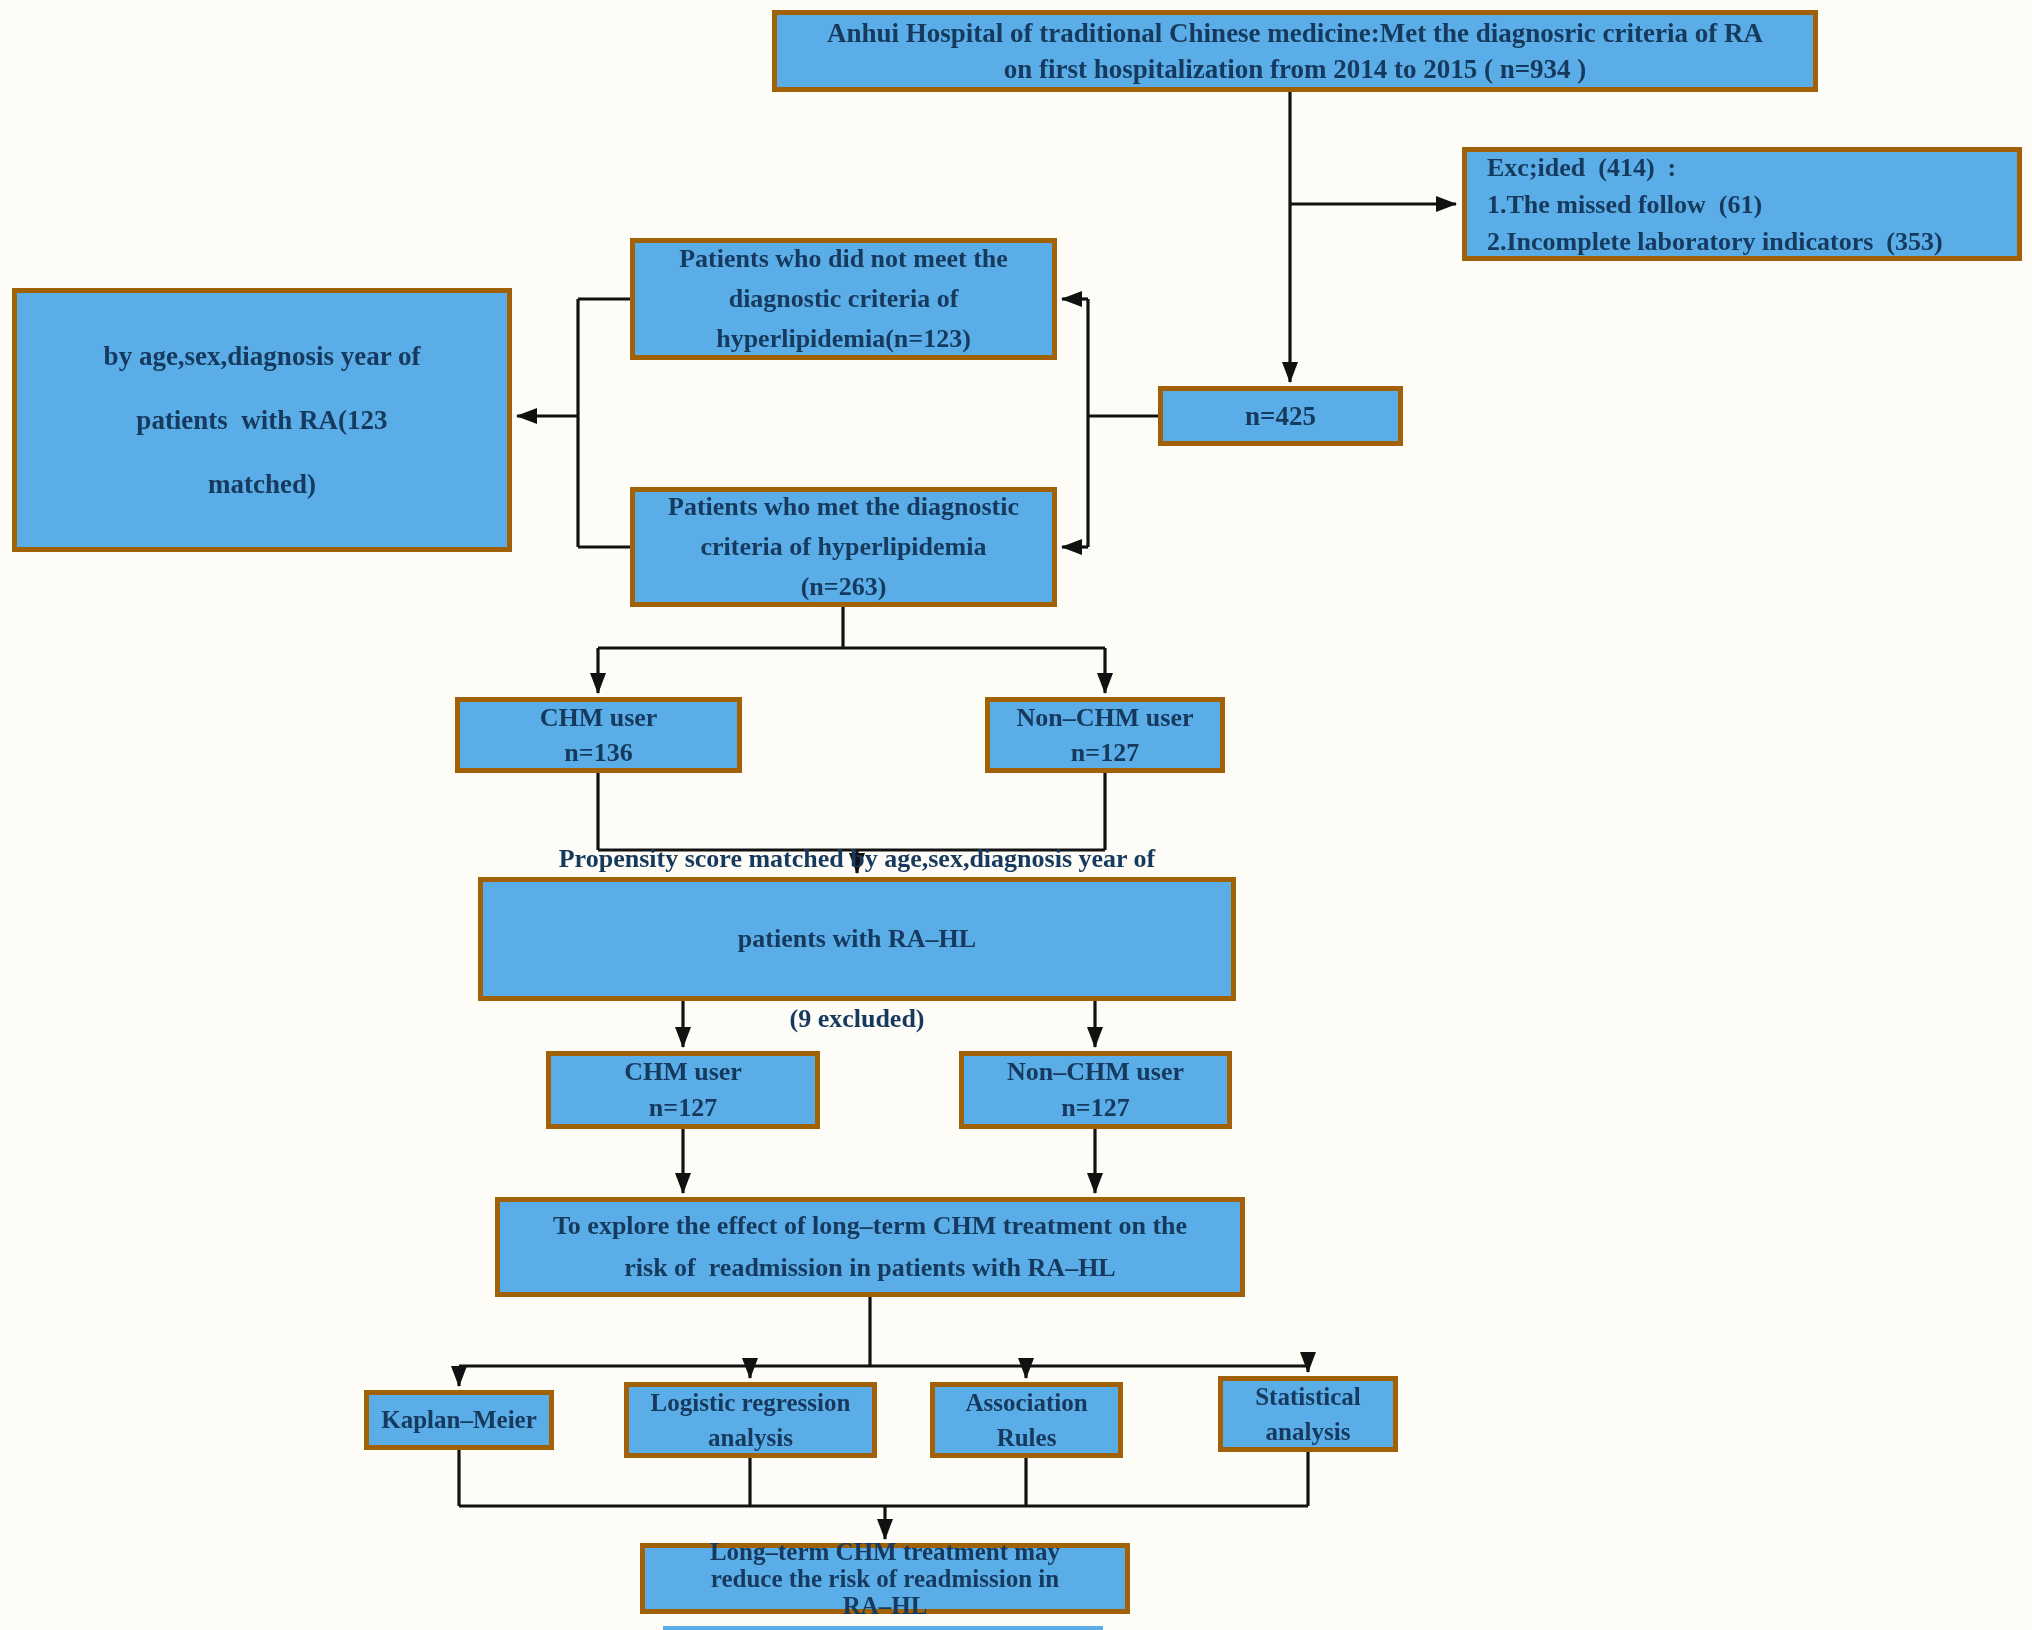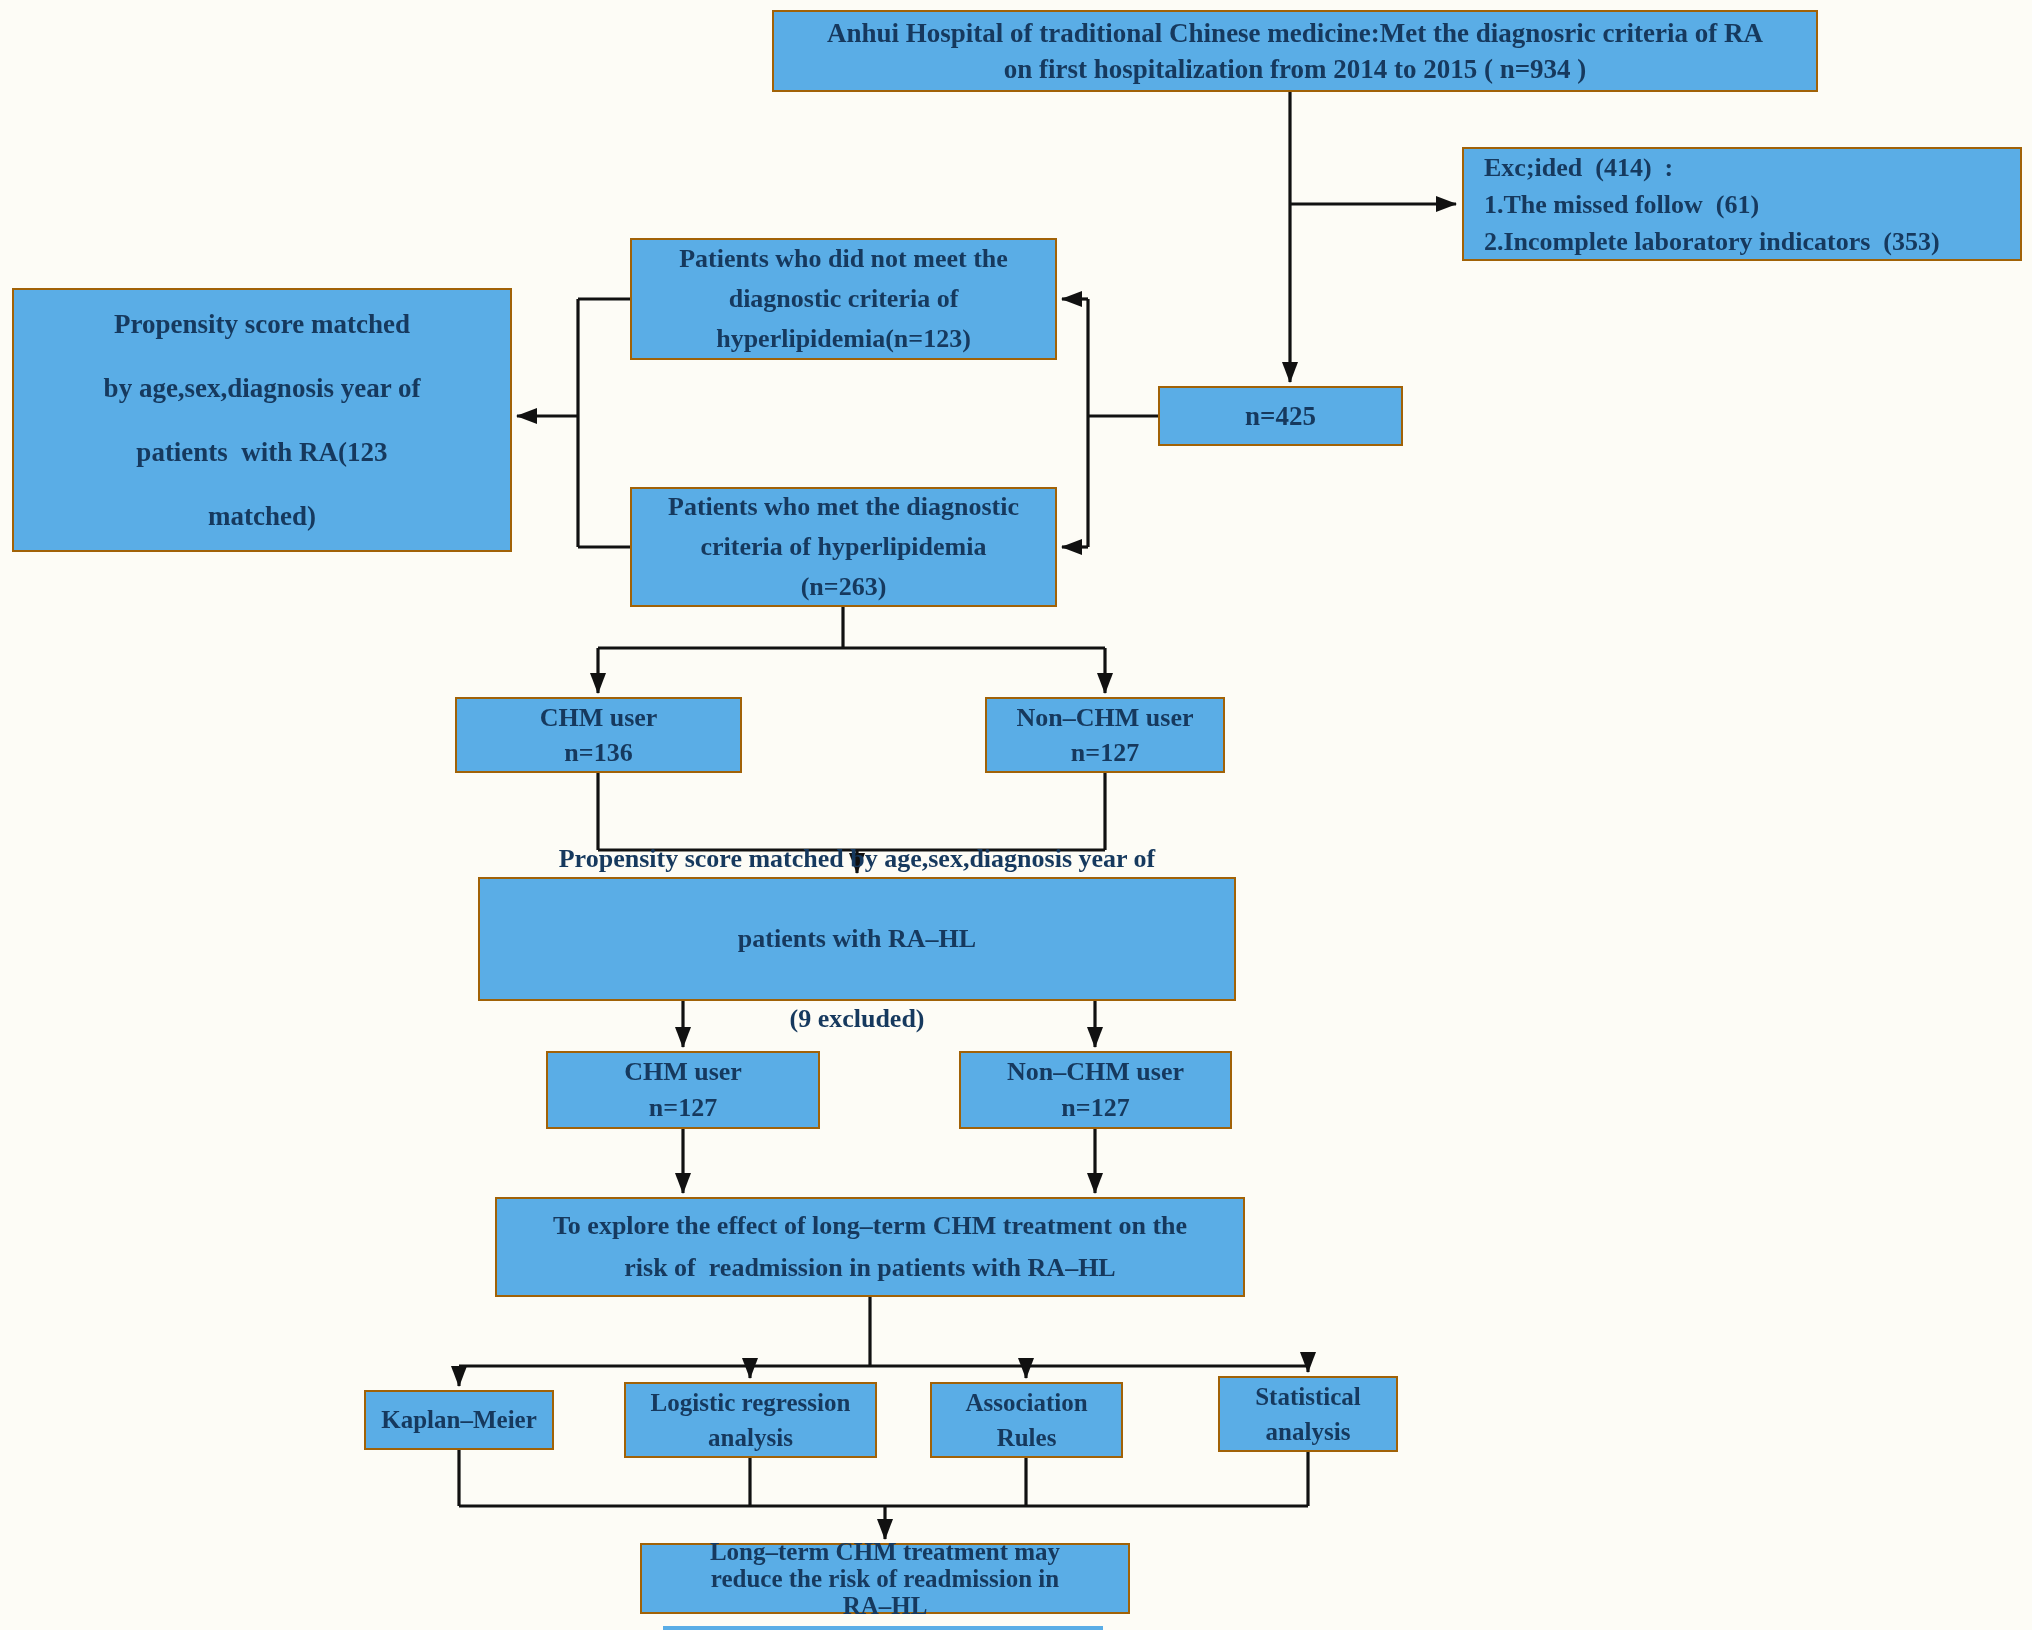--- a/index.html
+++ b/index.html
@@ -8,21 +8,21 @@
     background:#fdfcf6;
     font-family:"Liberation Serif", serif;
     position:relative;
     overflow:hidden;
   }
   #diagram{position:relative;width:2032px;height:1630px;}
   svg.connectors{position:absolute;left:0;top:0;z-index:1;}
   .node{
     position:absolute;
     background:#5aade6;
-    border:2px solid #a16207;
+    border:5px solid #a16207;
     color:#16395e;
     font-weight:bold;
     display:flex;
     flex-direction:column;
     justify-content:center;
     align-items:center;
     text-align:center;
     z-index:2;
     box-sizing:border-box;
   }
@@ -105,21 +105,20 @@
     <div class="ln">hyperlipidemia(n=123)</div>
   </div>
 
   <div class="node" style="left:630px;top:487px;width:427px;height:120px;font-size:26px;line-height:40px;">
     <div class="ln">Patients who met the diagnostic</div>
     <div class="ln">criteria of hyperlipidemia</div>
     <div class="ln">(n=263)</div>
   </div>
 
   <div class="node" style="left:12px;top:288px;width:500px;height:264px;font-size:27px;line-height:64px;">
-    <div class="ln">Propensity score matched</div>
     <div class="ln">by age,sex,diagnosis year of</div>
     <div class="ln">patients  with RA(123</div>
     <div class="ln">matched)</div>
   </div>
 
   <div class="node" style="left:1158px;top:386px;width:245px;height:60px;font-size:27px;line-height:30px;">
     <div class="ln">n=425</div>
   </div>
 
   <div class="node" style="left:455px;top:697px;width:287px;height:76px;font-size:26px;line-height:35px;">

